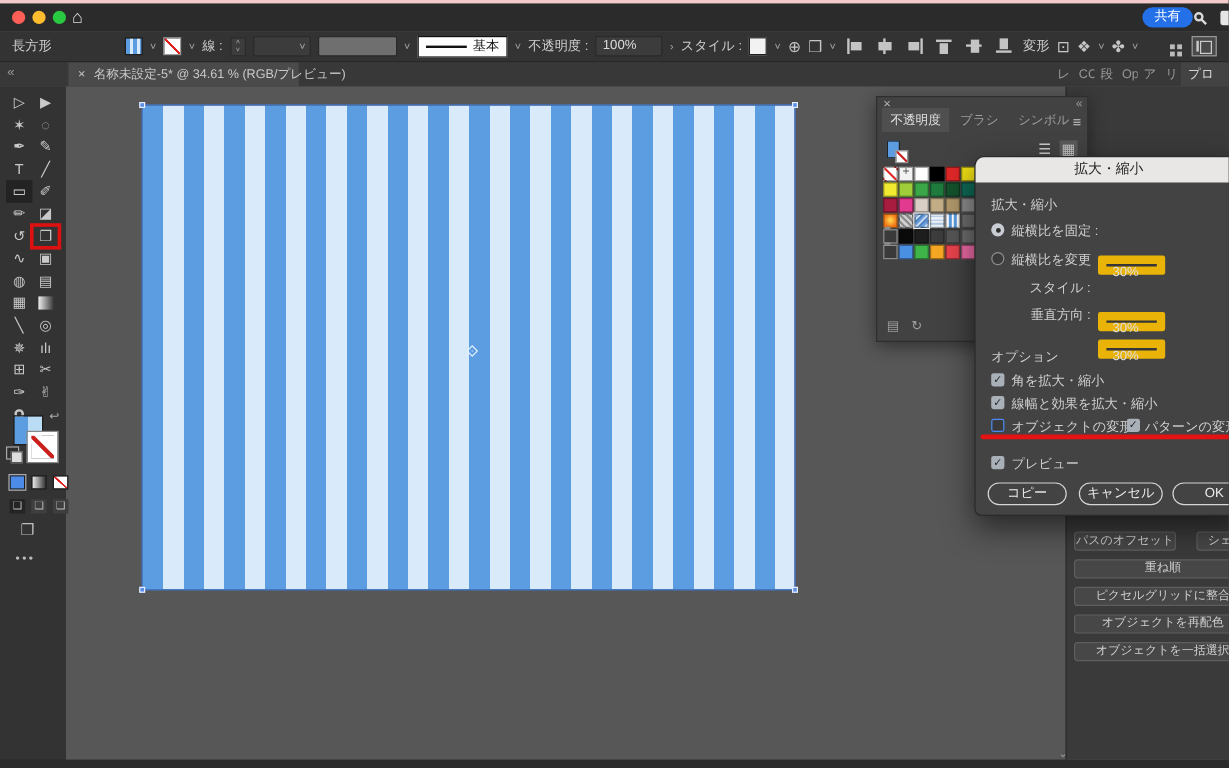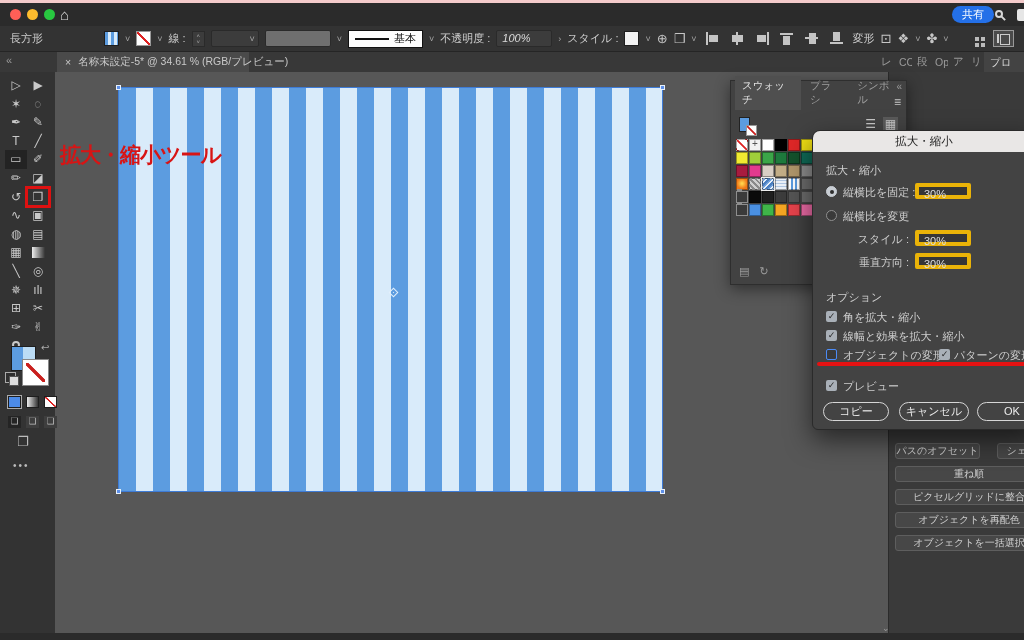--- a/index.html
+++ b/index.html
@@ -34,21 +34,21 @@
   .none-sw { background:linear-gradient(to top right,#FFF 44%,#D22 46%,#D22 54%,#FFF 56%); border:1px solid #9A9A9A; }
   .caret { color:#A8A8A8; font-size:9px; }
   .stepper { width:13px; height:16px; background:#3C3C3C; border:1px solid #2A2A2A; color:#AAA; font-size:6px;
     display:flex; flex-direction:column; align-items:center; justify-content:center; line-height:6px; }
   .ddl { height:17px; background:#3C3C3C; border:1px solid #2A2A2A; display:flex; align-items:center;
     justify-content:flex-end; padding:0 3px; border-radius:2px; }
   #profile-dd { width:66px; height:17px; background:#6F6F6F; border:1px solid #2A2A2A; border-radius:2px; }
   #brush-dd { height:18px; background:#FDFDFD; border:1px solid #111; color:#111; display:flex; align-items:center; gap:5px; padding:0 6px; }
   #brush-line { width:34px; height:2px; background:#111; }
   .opt-field { width:56px; height:17px; background:#3C3C3C; border:1px solid #2A2A2A; border-radius:2px;
-    color:#DADADA; line-height:15px; padding:0 5px;font-style:italic; }
+    color:#DADADA; line-height:15px; padding:0 5px; }
   .ali { width:15px; height:13px; position:relative; display:inline-block; margin:0 2px; }
   .ali::before,.ali::after { content:''; position:absolute; background:#C4C4C4; }
   .ali-l::before{left:1px;top:0;width:2px;height:13px}.ali-l::after{left:4px;top:3px;width:9px;height:7px}
   .ali-c::before{left:6px;top:0;width:2px;height:13px}.ali-c::after{left:2px;top:3px;width:11px;height:7px}
   .ali-r::before{right:1px;top:0;width:2px;height:13px}.ali-r::after{right:4px;top:3px;width:9px;height:7px}
   .ali-t::before{top:1px;left:0;width:13px;height:2px}.ali-t::after{top:4px;left:3px;width:7px;height:9px}
   .ali-m::before{top:5px;left:0;width:13px;height:2px}.ali-m::after{top:1px;left:4px;width:7px;height:11px}
   .ali-b::before{bottom:1px;left:0;width:13px;height:2px}.ali-b::after{bottom:4px;left:3px;width:7px;height:9px}
   .oicon { color:#C6C6C6; font-size:13px; }
   .dots4 { width:4px; height:4px; background:#BBB; box-shadow:6px 0 #BBB,0 6px #BBB,6px 6px #BBB; margin-right:8px; }
@@ -139,22 +139,22 @@
     border-radius:8px 8px 6px 6px; box-shadow:0 10px 26px rgba(0,0,0,.55); z-index:5; color:#D2D2D2; }
   #dlg-title { position:absolute; left:0; top:0; width:100%; height:21px; background:#E9E7E6; border-radius:7px 7px 0 0;
     color:#1D1D1D; font-size:11.5px; text-align:center; line-height:21px; }
   .dlg-label { position:absolute; font-size:11px; color:#CFCFCF; white-space:nowrap; }
   .radio { position:absolute; width:11px; height:11px; border-radius:50%; border:1px solid #8F8F8F; background:#3A3A3A; }
   .radio.sel { background:#C9CED4; border-color:#C9CED4; }
   .radio.sel::after { content:''; position:absolute; left:3px; top:3px; width:4px; height:4px; border-radius:50%; background:#2D2D2D; }
   .cb { position:absolute; width:11px; height:11px; border-radius:2px; font-size:9px; line-height:11px; text-align:center; }
   .cb.on { background:#A9B0B8; color:#272727; }
   .cb.off-hl { background:#3A3A3A; border:1.5px solid #4C8BF5; }
-  .fld { position:absolute; width:56px; height:16px; background:#363636; border:4px solid #eab308; border-radius:2px;
-    color:#DEDEDE; font-size:11px; line-height:14px; padding:0 5px; }
+  .fld { position:absolute; width:56px; height:16px; background:#363636; border:7px solid #eab308; border-radius:2px;
+    color:#DEDEDE; font-size:11px; line-height:14px; padding:0 5px;margin-top:30px; }
   #dlg-redline { position:absolute; left:4px; top:231px; width:220px; height:4px; background:#E51212; border-radius:2px; }
   .dlg-btn { position:absolute; top:271px; height:19px; border:1.5px solid #D6D6D6; border-radius:10px; background:transparent;
     color:#ECECEC; font-size:11px; text-align:center; line-height:16px; }
 
   
   #statusbar { left:0; top:633px; width:1024px; height:7px; background:#2B2B2B; }
 </style>
 </head>
 <body>
 
@@ -292,36 +292,35 @@
 
   <div id="artwork" class="abs">
     <span class="handle" style="left:-3px;top:-3px"></span>
     <span class="handle" style="right:-3px;top:-3px"></span>
     <span class="handle" style="left:-3px;bottom:-3px"></span>
     <span class="handle" style="right:-3px;bottom:-3px"></span>
     <span id="center-pt"></span>
   </div>
   <span id="canvas-scroll-arrow" class="abs">⌄</span>
 
-  <div id="annotation" class="abs" style="color: rgb(216, 20, 20);">拡大・縮小ツール</div>
 
   <div id="propspanel" class="abs">
     <span class="pbtn" style="left:6px;top:371px;width:85px">パスのオフセット</span>
     <span class="pbtn" style="left:108px;top:371px;width:60px">シェイプ</span>
     <span class="pbtn" style="left:6px;top:394px;width:148px">重ね順</span>
     <span class="pbtn" style="left:6px;top:417px;width:148px">ピクセルグリッドに整合</span>
     <span class="pbtn" style="left:6px;top:440px;width:148px">オブジェクトを再配色</span>
     <span class="pbtn" style="left:6px;top:463px;width:148px">オブジェクトを一括選択</span>
   </div>
 
   <div id="swatchpanel" class="abs">
     <span id="sw-close">×</span>
     <span id="sw-collapse">«</span>
     <div id="sw-tabs">
-      <span class="sw-tab active">スウォッチ</span>
+      <span class="sw-tab active">不透明度</span>
       <span class="sw-tab">ブラシ</span>
       <span class="sw-tab">シンボル</span>
     </div>
     <span id="sw-menu">≡</span>
     <span id="sw-mini-fill"></span>
     <span id="sw-mini-stroke"></span>
     <span class="view-ic" id="view-list-ic">☰</span>
     <span class="view-ic" id="view-grid-ic">▦</span>
     <div id="swatch-grid">
         <div class="sw sw-none"></div>

